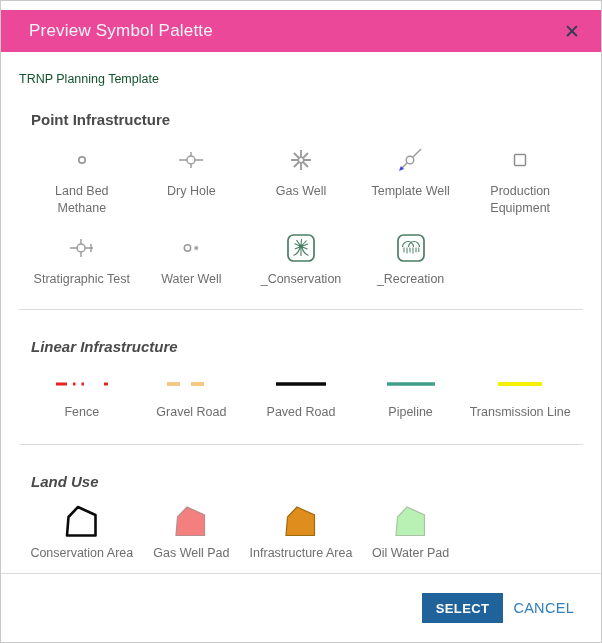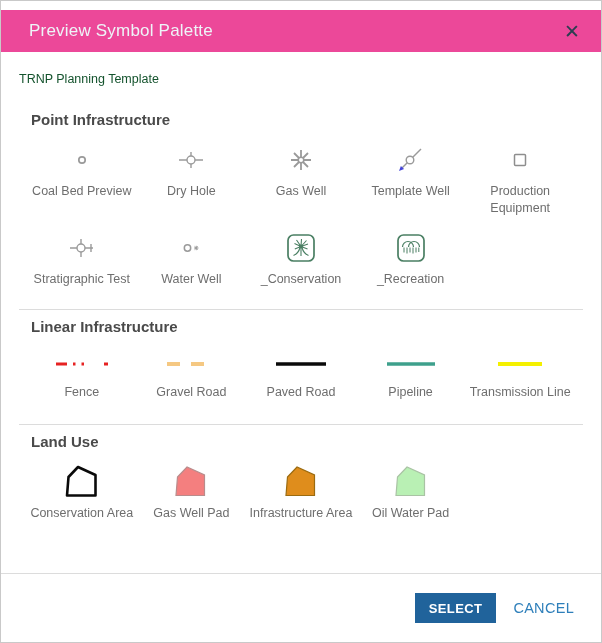--- a/index.html
+++ b/index.html
@@ -18,41 +18,41 @@
   }
   .header .title{color:#eef4f8;font-size:17px;letter-spacing:.2px;}
   .close-btn{
     color:#2c3e50;font-size:19px;line-height:1;cursor:pointer;
     background:none;border:none;padding:2px 4px;font-family:inherit;
   }
   
   .subtitle{margin:20px 18px 0;font-size:12.5px;color:#14532d;flex:none;}
   
   .section-heading{margin:25px 30px 0;font-size:15px;font-weight:600;color:#4a4a4a;flex:none;}
-  .section-heading.tight{margin-top:8px;}
+  .section-heading.tight{margin-top:28px;font-style:italic;}
   
   .grid{
     display:grid;grid-template-columns:repeat(5,1fr);
     padding:14px 26px 0;row-gap:13px;flex:none;
   }
   .cell{display:flex;flex-direction:column;align-items:center;}
   .swatch{height:36px;display:flex;align-items:center;justify-content:center;}
   .swatch.line{height:30px;}
   .lbl{
     margin-top:5px;font-size:12.5px;color:#6e6e6e;text-align:center;
     line-height:1.35;max-width:104px;
   }
   
   .divider{border-top:1px solid #dcdcdc;margin:21px 18px 0;flex:none;}
   .divider.d2{margin-top:23px;}
   
   .footer{
     margin-top:auto;flex:none;height:62px;border-top:1px solid #dcdcdc;
     display:flex;align-items:center;justify-content:flex-end;
-    padding:3px 27px;gap:17px;
+    padding:3px 27px;gap:10px;
   }
   .select-btn{
     background:#20639b;color:#fff;border:none;cursor:pointer;
     font-family:inherit;font-size:13px;font-weight:600;letter-spacing:.4px;
     padding:0 14px;height:30px;min-width:66px;
   }
   .cancel-link{
     background:none;border:none;cursor:pointer;font-family:inherit;
     color:#2e7fba;font-size:14.5px;letter-spacing:.3px;padding:0;
   }
@@ -73,21 +73,21 @@
   <div class="section-heading">Point Infrastructure</div>
 
   <div class="grid">
 
     <div class="cell">
       <div class="swatch">
         <svg width="34" height="30" viewBox="0 0 34 30">
           <circle cx="17" cy="15" r="3.2" fill="none" stroke="#9a9a9a" stroke-width="1.7"></circle>
         </svg>
       </div>
-      <div class="lbl">Coal Bed Preview</div>
+      <div class="lbl">Land Bed Methane</div>
     </div>
 
     <div class="cell">
       <div class="swatch">
         <svg width="34" height="30" viewBox="0 0 34 30">
           <path d="M5,15 H29 M17,7 V23" stroke="#9a9a9a" stroke-width="1.4" fill="none"></path>
           <circle cx="17" cy="15" r="4" fill="#fff" stroke="#9a9a9a" stroke-width="1.4"></circle>
         </svg>
       </div>
       <div class="lbl">Dry Hole</div>

